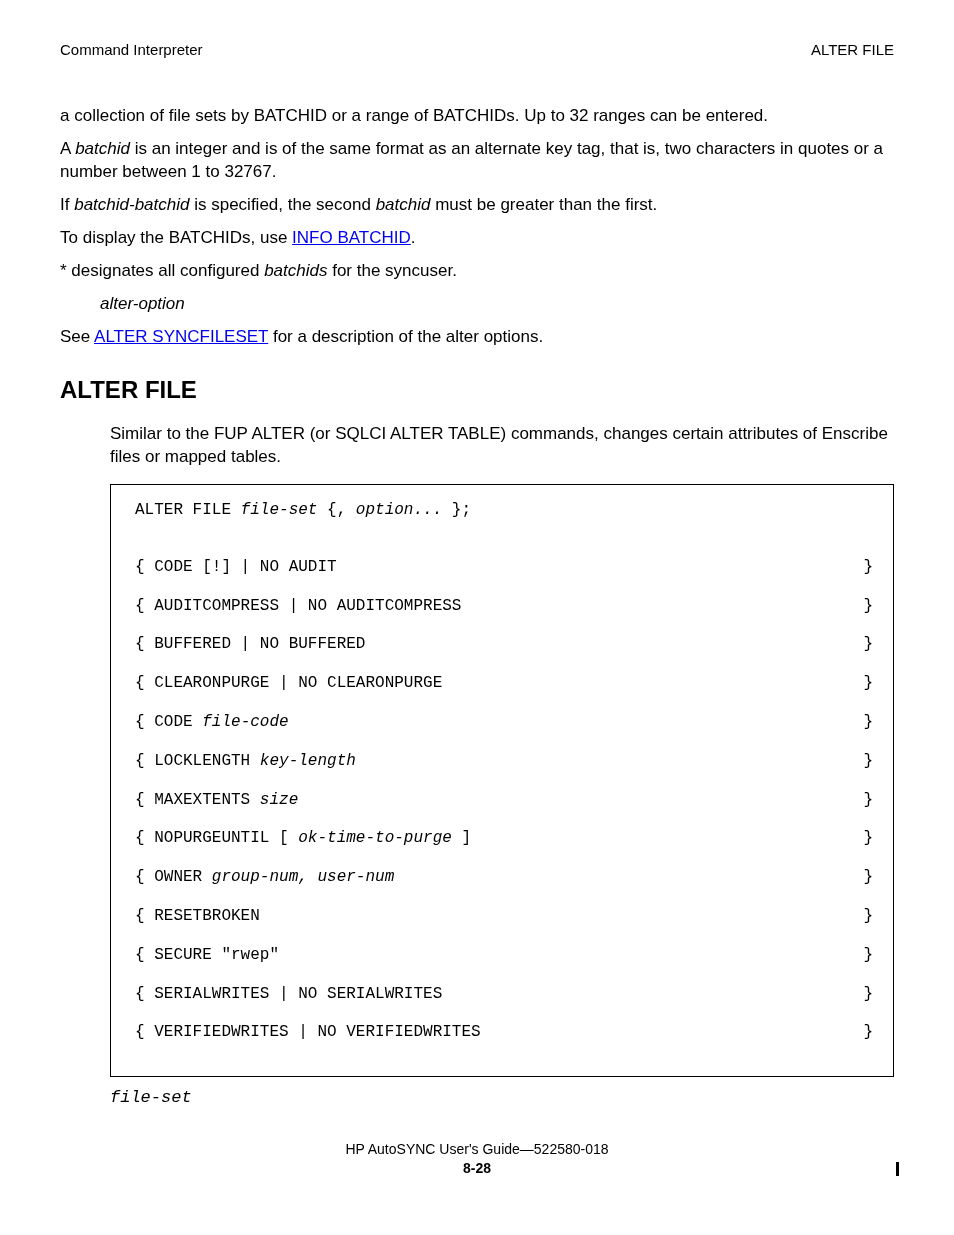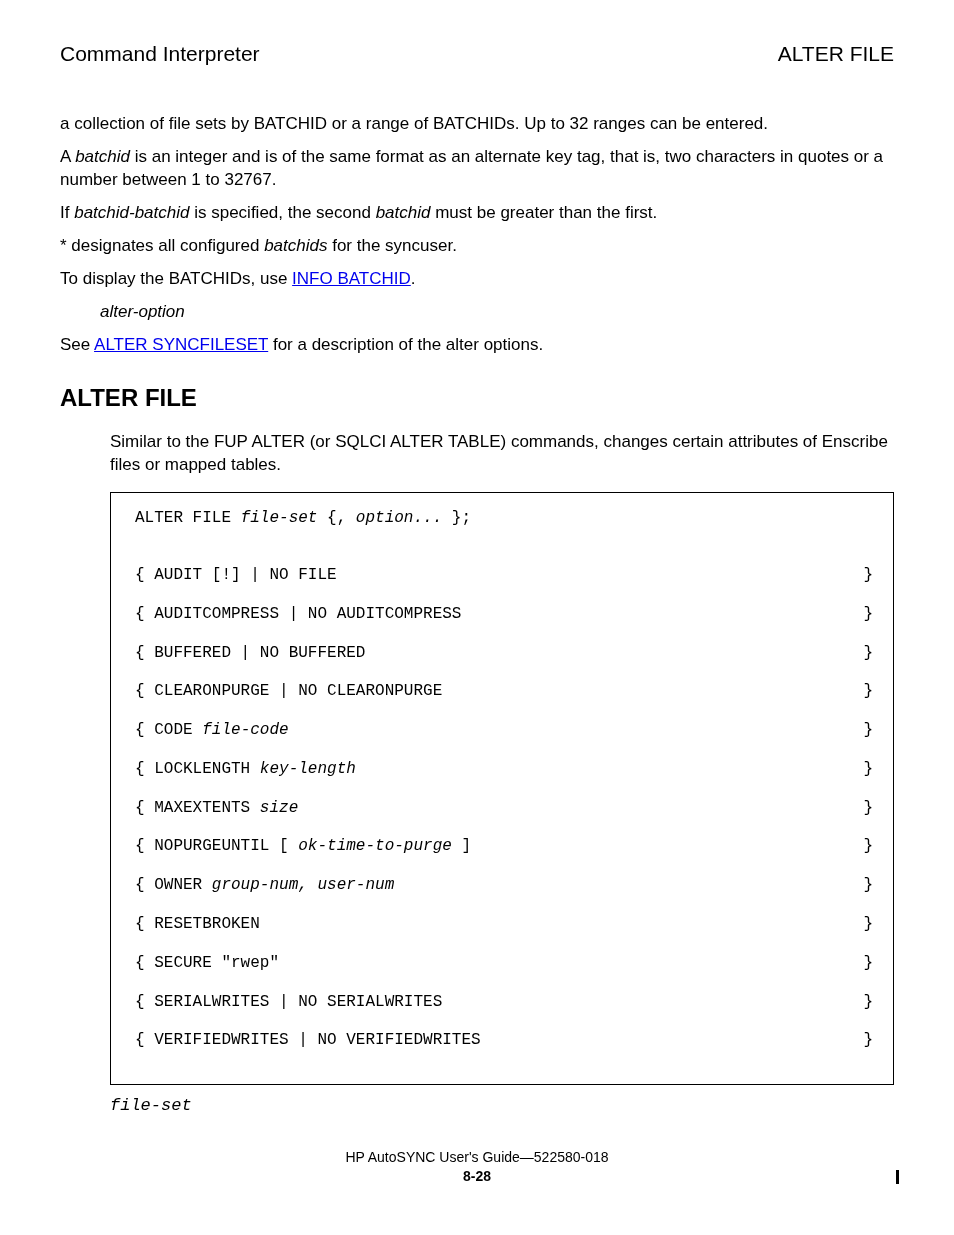--- a/index.html
+++ b/index.html
@@ -8,21 +8,21 @@
     line-height: 1.35;
     margin: 0;
     padding: 40px 60px 30px 60px;
     color: #000;
     width: 954px;
     box-sizing: border-box;
   }
   .header-row {
     display: flex;
     justify-content: space-between;
-    font-size: 21px;
+    font-size: 15px;
     margin-bottom: 45px;
   }
   .indent1 { }
   .indent2 { margin-left: 40px; }
   .para { margin: 10px 0; }
   .italic { font-style: italic; }
   a.link { color: #0000EE; text-decoration: underline; }
   h2.section {
     font-size: 24px;
     font-weight: bold;
@@ -79,25 +79,25 @@
 
   <p class="para">
     <span>A </span><span class="italic">batchid</span><span> is an integer and is of the same format as an alternate key tag, that is, two characters in quotes or a number between 1 to 32767.</span>
   </p>
 
   <p class="para">
     <span>If </span><span class="italic">batchid-batchid</span><span> is specified, the second </span><span class="italic">batchid</span><span> must be greater than the first.</span>
   </p>
 
   <p class="para">
-    <span>* designates all configured </span><span class="italic">batchids</span><span> for the syncuser.</span>
+    <span>To display the BATCHIDs, use </span><a href="#" class="link">INFO BATCHID</a><span>.</span>
   </p>
 
   <p class="para">
-    <span>To display the BATCHIDs, use </span><a href="#" class="link">INFO BATCHID</a><span>.</span>
+    <span>* designates all configured </span><span class="italic">batchids</span><span> for the syncuser.</span>
   </p>
 </div>
 
 <div class="indent2">
   <p class="para italic">alter-option</p>
 </div>
 
 <div class="indent1">
   <p class="para" style="margin-top:4px;">
     <span>See </span><a href="#" class="link">ALTER SYNCFILESET</a><span> for a description of the alter options.</span>
@@ -108,21 +108,21 @@
 
 <p class="desc">Similar to the FUP ALTER (or SQLCI ALTER TABLE) commands, changes certain attributes of Enscribe files or mapped tables.</p>
 
 <div class="syntax-box">
   <div>
     <span> ALTER FILE </span><span class="italic">file-set</span><span> {, </span><span class="italic">option...</span><span> };</span>
   </div>
   <div style="height:18px;"></div>
   <div id="syntax-rows">
       <div class="syntax-row">
-        <span class="left">{ AUDIT [!] | NO FILE</span>
+        <span class="left">{ CODE [!] | NO AUDIT</span>
         <span class="right">}</span>
       </div>
       <div class="syntax-row">
         <span class="left">{ AUDITCOMPRESS | NO AUDITCOMPRESS</span>
         <span class="right">}</span>
       </div>
       <div class="syntax-row">
         <span class="left">{ BUFFERED | NO BUFFERED</span>
         <span class="right">}</span>
       </div>

